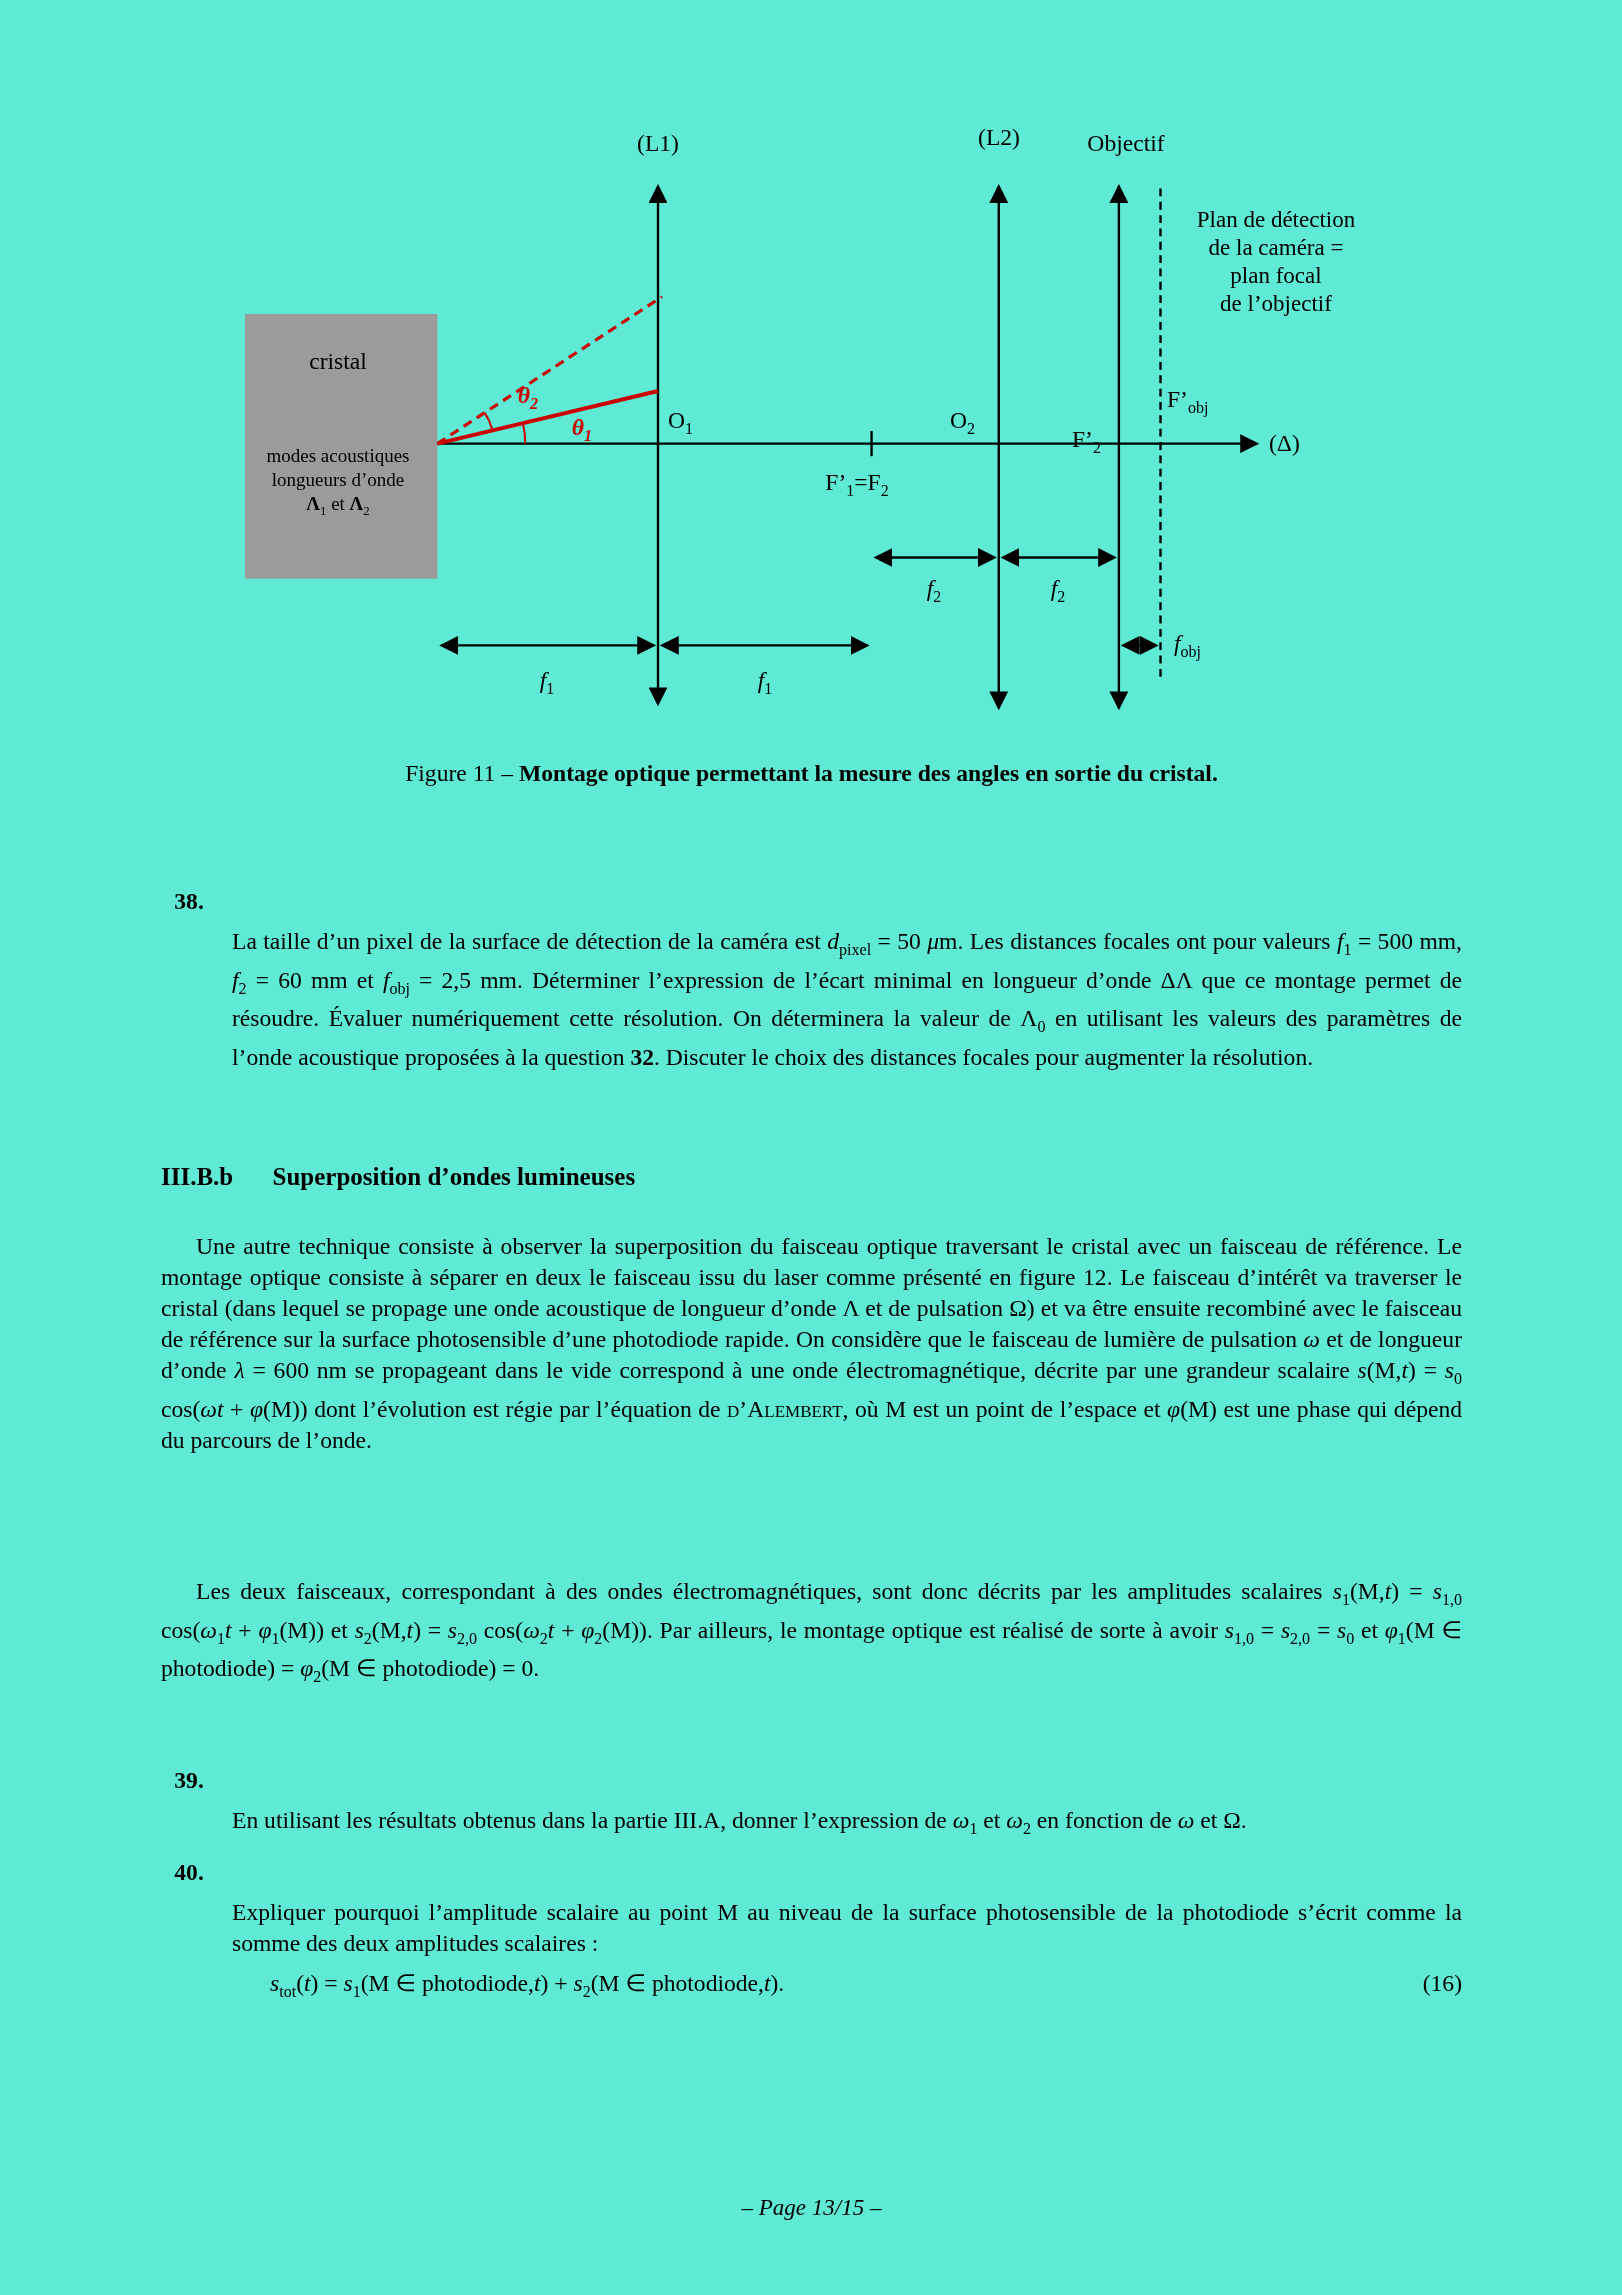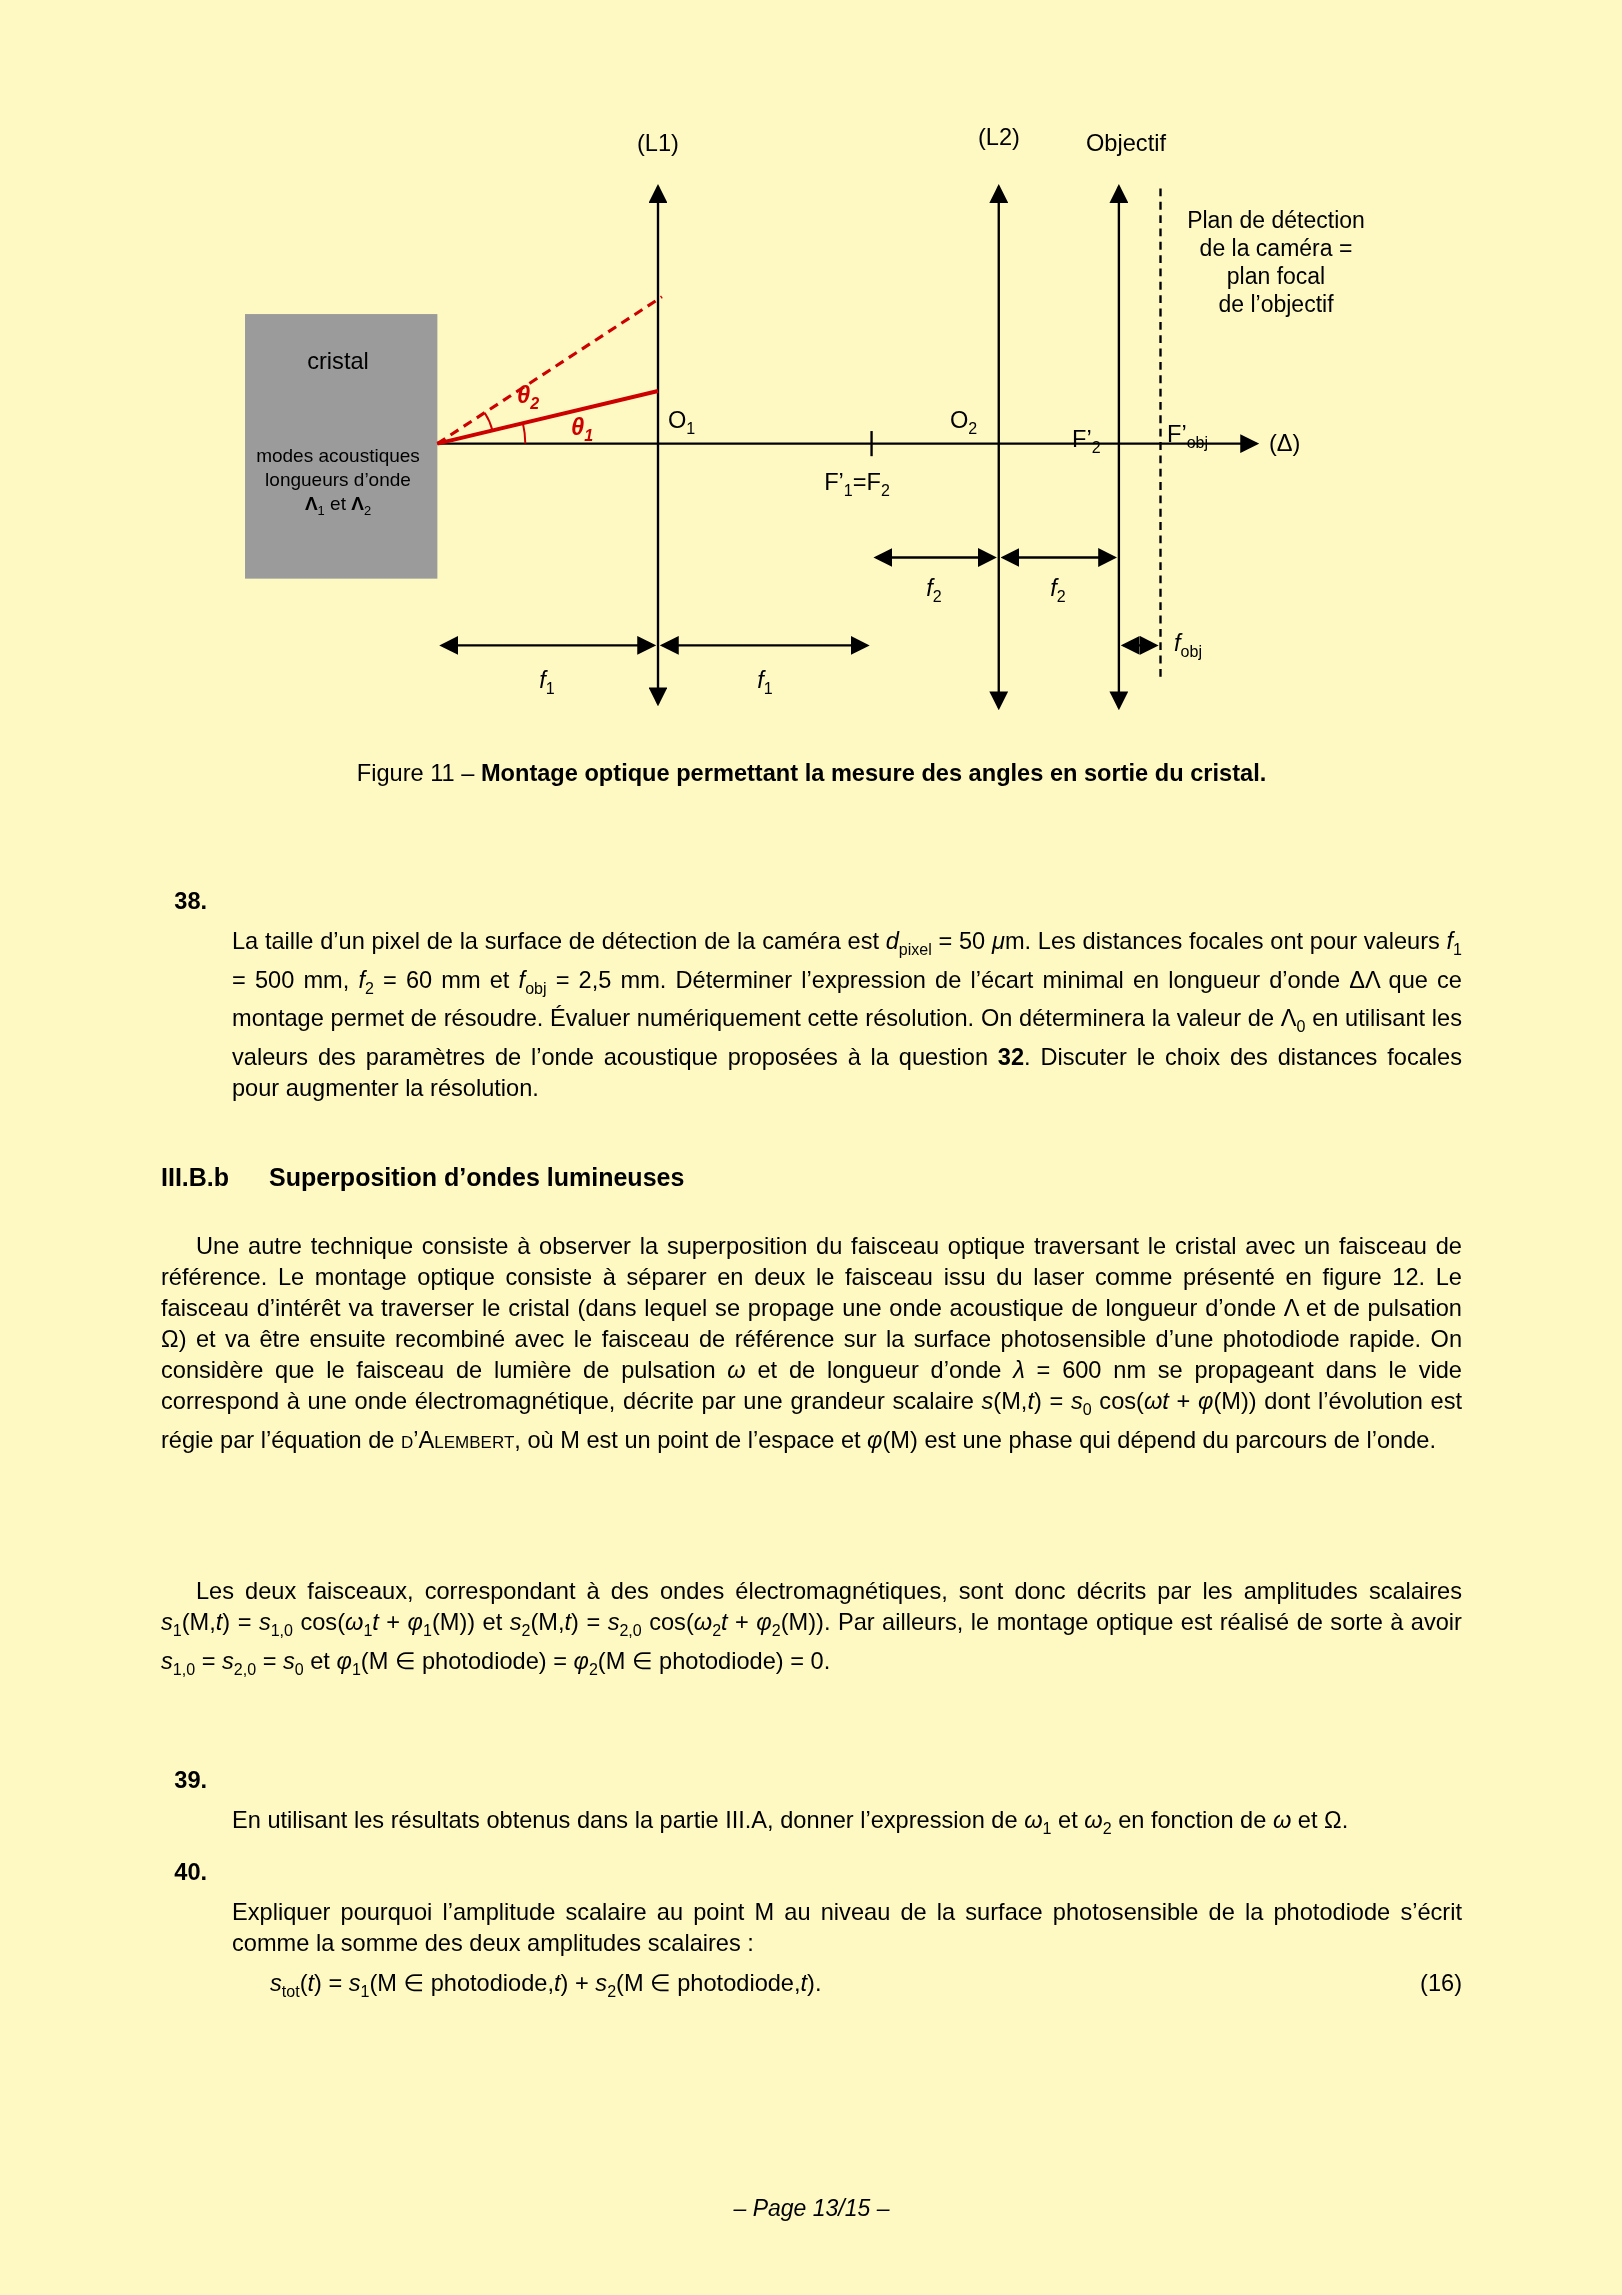--- a/index.html
+++ b/index.html
@@ -1,18 +1,18 @@
 <!DOCTYPE html>
 <html style="font-size:12.6px"><head>
 <meta charset="utf-8">
 <style>
   html,body { margin:0; padding:0; background:#ffffff; }
   .page {
-    position:relative; width:1623px; height:2295px; background:#fef9c3;
-    font-family:Liberation Sans, sans-serif; color:#000;
+    position:relative; width:1623px; height:2295px; background:#5eead4;
+    font-family:Liberation Serif, serif; color:#000;
     font-size:23.6px; overflow:hidden;
   }
 
   
   .figure-area { position:absolute; left:0; top:0; width:1623px; height:793px; }
   svg.diagram { position:absolute; left:0; top:0; }
   .lens, .axis, .dim, .tick { stroke:#000; stroke-width:3px; }
   .dashline { stroke:#000; stroke-width:3px; stroke-dasharray:10 7; }
   .ray-solid { stroke-width:5px; }
   .ray-dashed { stroke-width:4px; stroke-dasharray:12 8; }
@@ -100,21 +100,21 @@
       <div>longueurs d’onde</div>
       <div><b>Λ</b><sub>1</sub> et <b>Λ</b><sub>2</sub></div>
     </div>
 
     <div class="fig-label ctr red-angle" style="left:528px; top:382px">θ<sub>2</sub></div>
     <div class="fig-label ctr red-angle" style="left:582px; top:414px">θ<sub>1</sub></div>
 
     <div class="fig-label" style="left:668px; top:407px">O<sub>1</sub></div>
     <div class="fig-label" style="left:950px; top:407px">O<sub>2</sub></div>
     <div class="fig-label" style="left:1072px; top:426px">F’<sub>2</sub></div>
-    <div class="fig-label" style="left:1167px; top:421px">F’<sub>obj</sub></div>
+    <div class="fig-label" style="left:1167px; top:386px">F’<sub>obj</sub></div>
     <div class="fig-label" style="left:1269px; top:430px">(Δ)</div>
 
     <div class="fig-label ctr" style="left:857px; top:469px">F’<sub>1</sub>=F<sub>2</sub></div>
 
     <div class="fig-label ctr" style="left:934px; top:575px"><i>f</i><sub>2</sub></div>
     <div class="fig-label ctr" style="left:1058px; top:575px"><i>f</i><sub>2</sub></div>
     <div class="fig-label ctr" style="left:547px; top:667px"><i>f</i><sub>1</sub></div>
     <div class="fig-label ctr" style="left:765px; top:667px"><i>f</i><sub>1</sub></div>
     <div class="fig-label" style="left:1174px; top:630px"><i>f</i><sub>obj</sub></div>
   </div>

